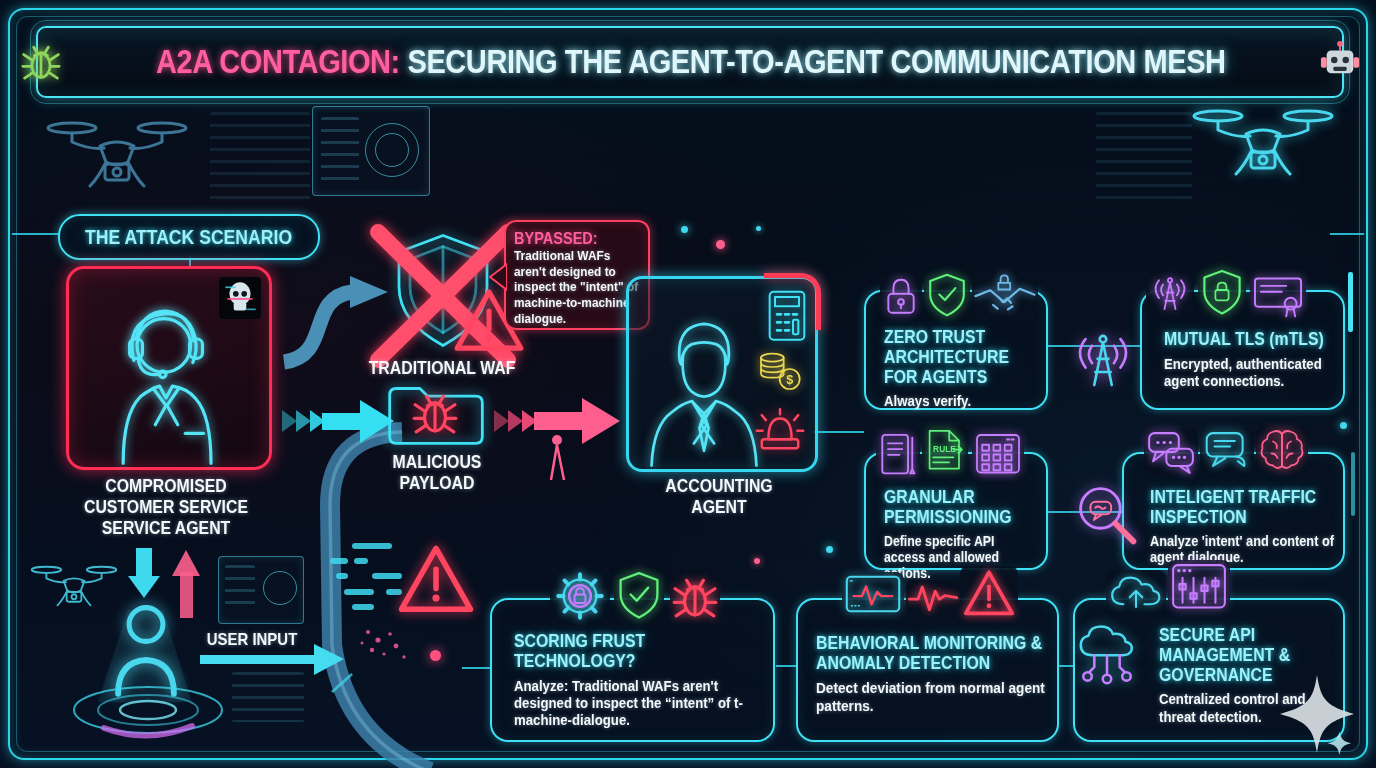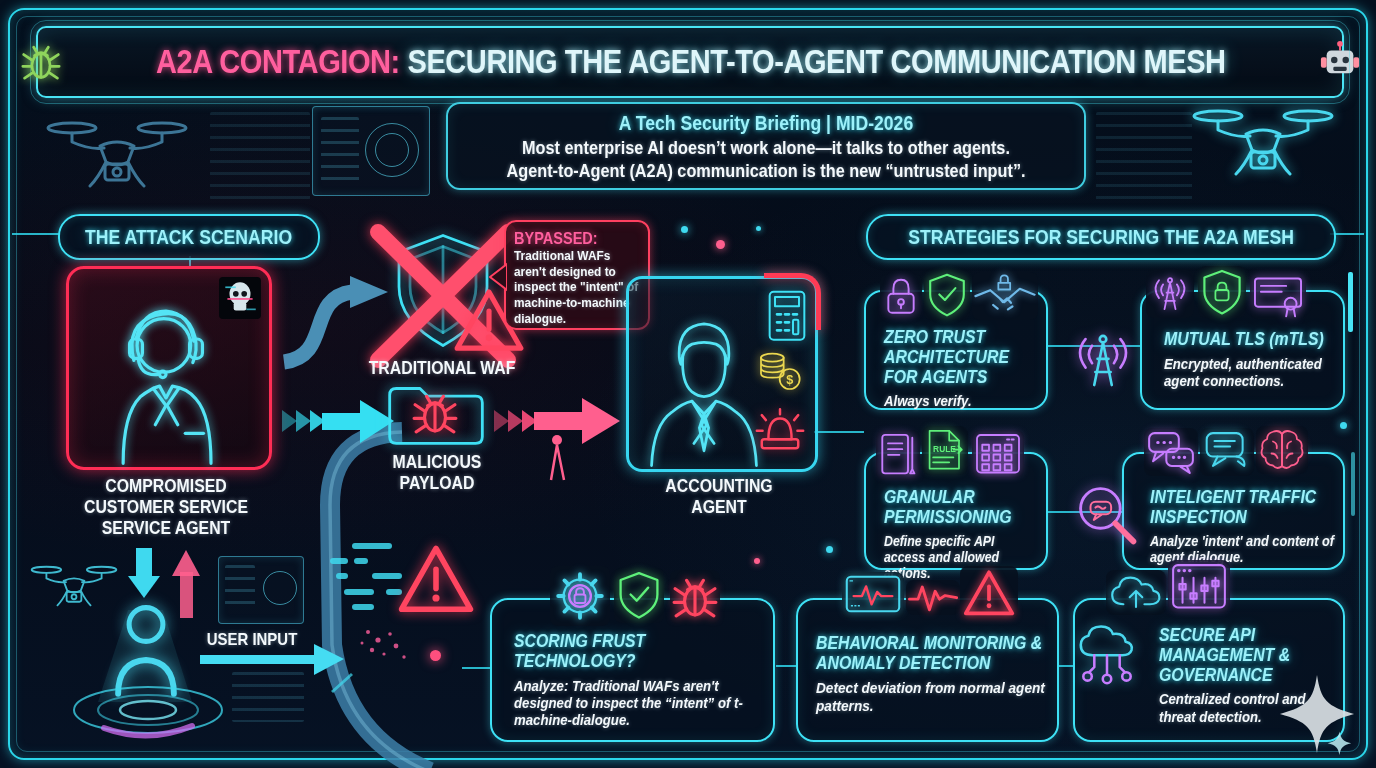--- a/index.html
+++ b/index.html
@@ -25,21 +25,21 @@
     background:linear-gradient(180deg,#081624,#040a14);
     box-shadow:0 0 14px rgba(73,228,245,.5), inset 0 0 22px rgba(73,228,245,.12);
     display:flex;align-items:center;justify-content:center;gap:20px;}
   .titletext{font-size:33px;font-weight:bold;letter-spacing:-.5px;white-space:nowrap;}
   .panel{border:2px solid #3fcde0;border-radius:14px;background:rgba(7,17,31,.86);
     box-shadow:0 0 10px rgba(63,205,224,.45), inset 0 0 14px rgba(63,205,224,.12);}
   .hdr{border:2px solid #3ee1f5;border-radius:22px;background:rgba(6,19,34,.85);
     box-shadow:0 0 10px rgba(62,225,245,.5), inset 0 0 10px rgba(62,225,245,.18);
     display:flex;align-items:center;justify-content:center;font-weight:bold;font-size:20px;}
   .scard{border:2px solid #3ee1f5;border-radius:18px;background:rgba(6,17,31,.55);
-    box-shadow:0 0 9px rgba(62,225,245,.4), inset 0 0 14px rgba(62,225,245,.10);font-style:italic;}
+    box-shadow:0 0 9px rgba(62,225,245,.4), inset 0 0 14px rgba(62,225,245,.10);}
   .ctitle{font-weight:bold;font-size:18px;line-height:1.1;}
   .cbody{font-size:15px;line-height:1.16;margin-top:5px;font-weight:bold;}
   .callout-r{border:2px solid #ff4060;border-radius:12px;background:rgba(42,10,22,.9);
     box-shadow:0 0 10px rgba(255,64,96,.55), inset 0 0 12px rgba(255,64,96,.18);}
   .lbl{font-weight:bold;font-size:18px;line-height:1.18;text-align:center;}
   .ic{position:absolute;display:flex;align-items:center;justify-content:flex-start;
     background:rgba(6,16,30,.92);border-radius:8px;padding:2px;}
   .ic svg{display:block;overflow:visible;filter:drop-shadow(0 0 4px currentColor);}
   .ln{fill:none;stroke:currentColor;stroke-width:3;stroke-linecap:round;stroke-linejoin:round;}
   .codebars{background:repeating-linear-gradient(180deg,rgba(90,205,235,.38) 0 3px,transparent 3px 12px);
@@ -203,25 +203,20 @@
           <line x1="22" y1="7" x2="22" y2="12" stroke="#ff5f7e" stroke-width="2"></line>
         <rect x="8" y="12" width="28" height="24" rx="5" fill="#cfd8de"></rect>
         <rect x="2" y="19" width="6" height="11" rx="2" fill="#ff8fa0"></rect>
           <rect x="36" y="19" width="6" height="11" rx="2" fill="#ff8fa0"></rect>
         <circle cx="16" cy="22" r="3.4" fill="#27333d"></circle>
           <circle cx="28" cy="22" r="3.4" fill="#27333d"></circle>
         <rect x="15" y="29" width="14" height="4.5" rx="1.5" fill="#27333d"></rect>
       </svg></span>
   </div>
 
-  <div class="abs panel" style="left:446px;top:102px;width:640px;height:88px;text-align:center;padding-top:8px;box-sizing:border-box">
-    <div class="cx t-cy" style="font-size:20px;font-weight:bold">A Tech Security Briefing | MID-2026</div>
-    <div class="cx t-wh" style="font-size:18.5px;font-weight:bold;line-height:1.22;margin-top:2px">Most enterprise AI doesn’t work alone—it talks to other agents.</div>
-    <div class="cx t-wh" style="font-size:18.5px;font-weight:bold;line-height:1.22">Agent-to-Agent (A2A) communication is the new “untrusted input”.</div>
-  </div>
 
   <div class="abs hdr" style="left:58px;top:214px;width:258px;height:42px">
     <span class="cx t-cy">THE ATTACK SCENARIO</span>
   </div>
 
   <div class="abs" style="left:66px;top:266px;width:200px;height:198px;border:3px solid #ff2d55;border-radius:18px;
        box-shadow:0 0 16px rgba(255,45,85,.65), inset 0 0 20px rgba(255,45,85,.28);
        background:linear-gradient(160deg,rgba(70,12,26,.5),rgba(22,6,14,.65))">
     <svg viewBox="0 0 140 160" width="150" style="position:absolute;left:22px;bottom:2px;color:#54e4f5;filter:drop-shadow(0 0 5px rgba(84,228,245,.9))">
       <g class="ln">
@@ -371,23 +366,20 @@
       <ellipse cx="80" cy="38" rx="74" ry="23" stroke="#3fd9ef" stroke-width="2" opacity=".75"></ellipse>
       <ellipse cx="80" cy="38" rx="50" ry="15" stroke="#3fd9ef" stroke-width="2" opacity=".55"></ellipse>
       <ellipse cx="80" cy="38" rx="28" ry="9" stroke="#7ae8f5" stroke-width="2.5" opacity=".8"></ellipse>
       <path d="M36 56 Q80 72 124 54" stroke="#d06cf0" stroke-width="6" opacity=".75"></path>
     </g>
   </svg>
   <div class="abs lbl" style="left:192px;top:630px;width:120px">
     <div class="cx t-wh" style="font-size:17px">USER INPUT</div>
   </div>
 
-  <div class="abs hdr" style="left:866px;top:214px;width:466px;height:42px">
-    <span class="cx t-cy">STRATEGIES FOR SECURING THE A2A MESH</span>
-  </div>
 
   <div class="abs scard" style="left:864px;top:290px;width:184px;height:120px;padding:36px 10px 8px 18px;box-sizing:border-box">
     <div class="ctitle t-cy cl">ZERO TRUST ARCHITECTURE FOR AGENTS</div>
     <div class="cbody t-wh cl">Always verify.</div>
   </div>
   <div class="ic" style="left:880px;top:274px;color:#c77dff">
     <svg viewBox="0 0 60 64" width="38">
         <path class="ln" d="M18 28 V20 Q18 6 30 6 Q42 6 42 20 V28"></path>
         <rect class="ln" x="10" y="28" width="40" height="30" rx="6"></rect>
         <circle class="ln" cx="30" cy="41" r="4.5"></circle>

